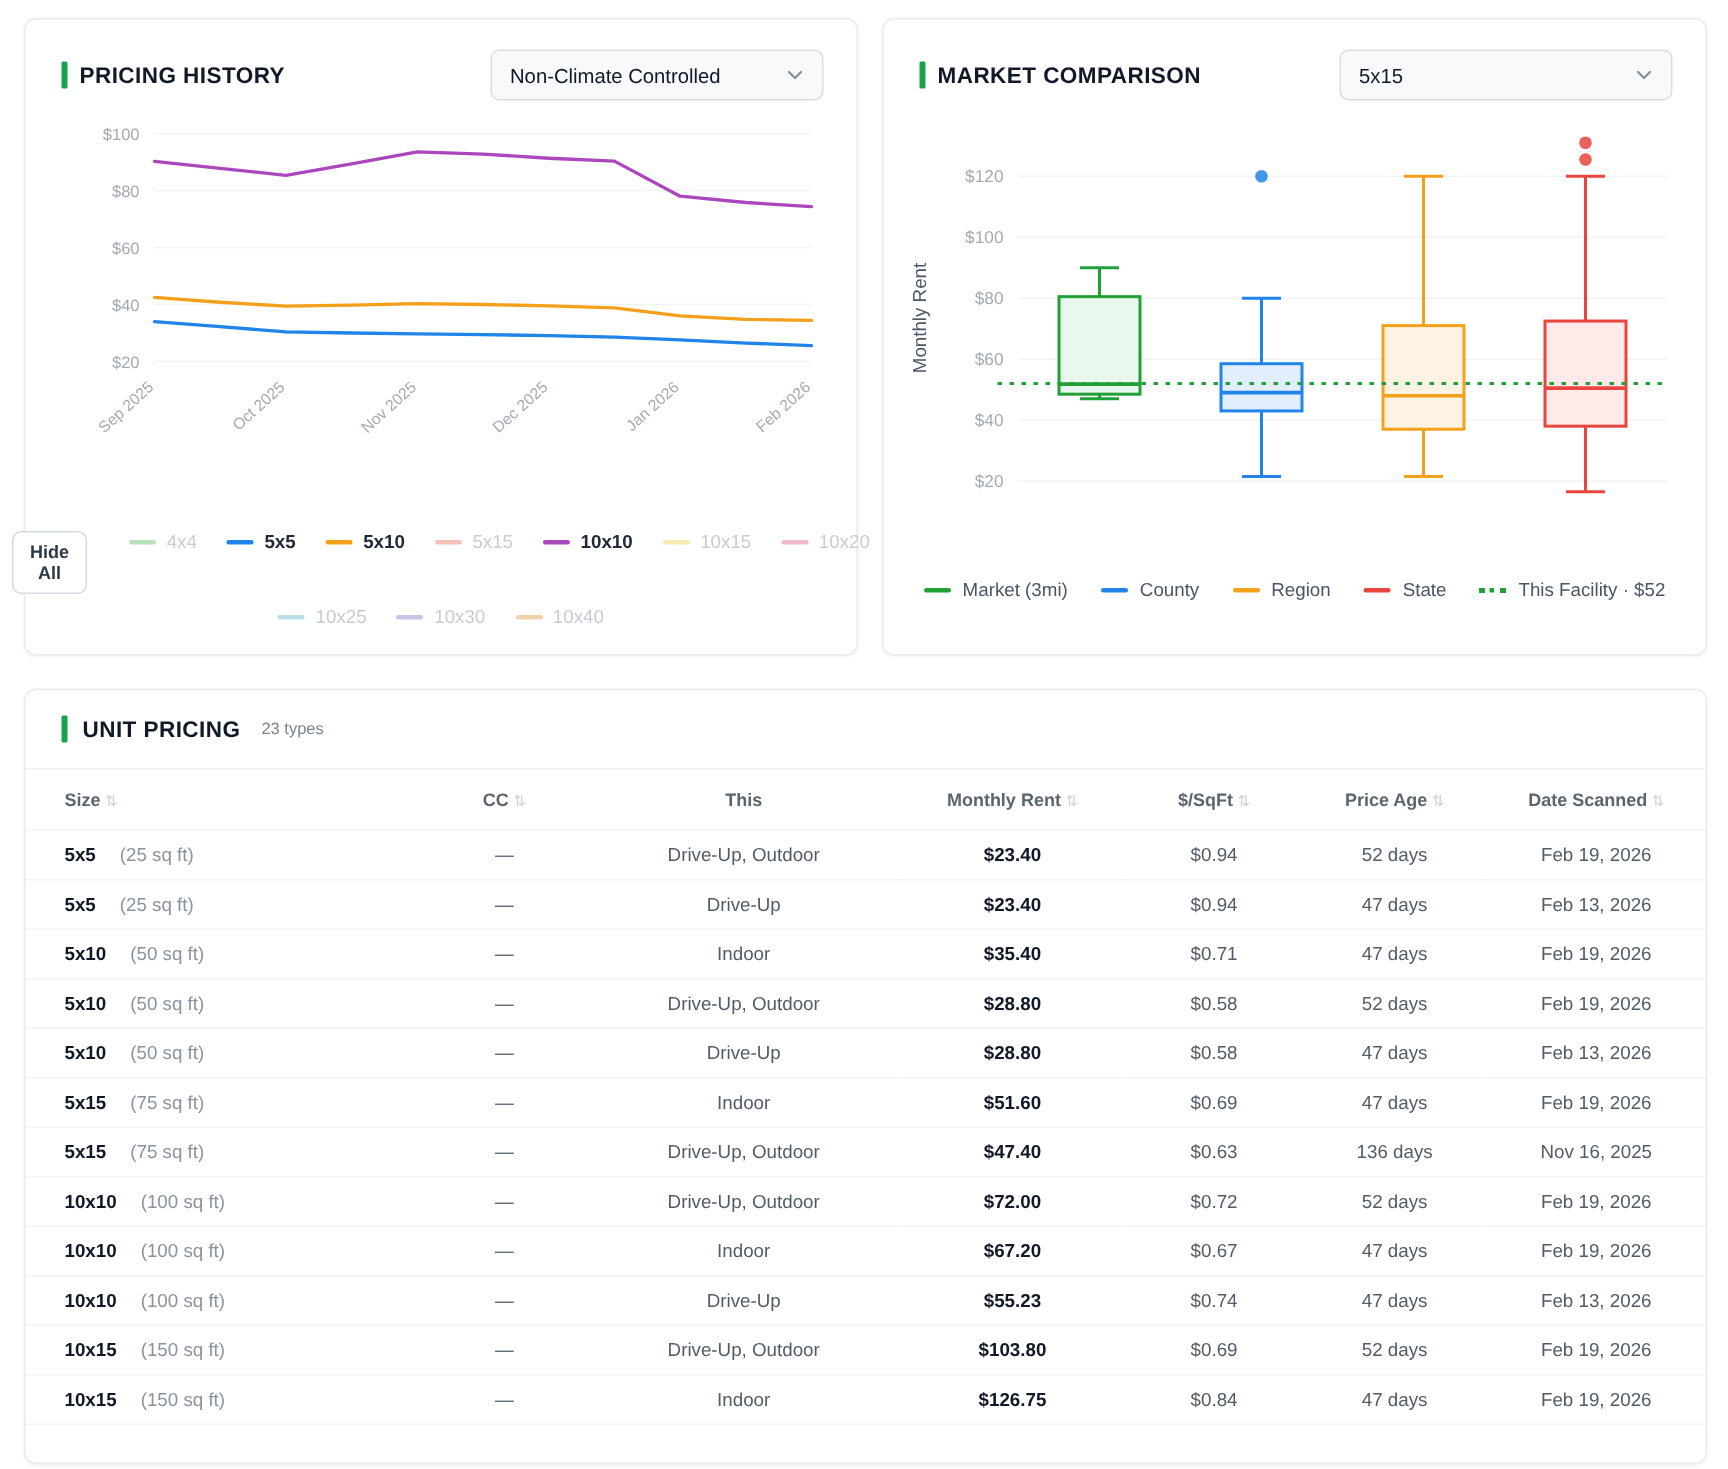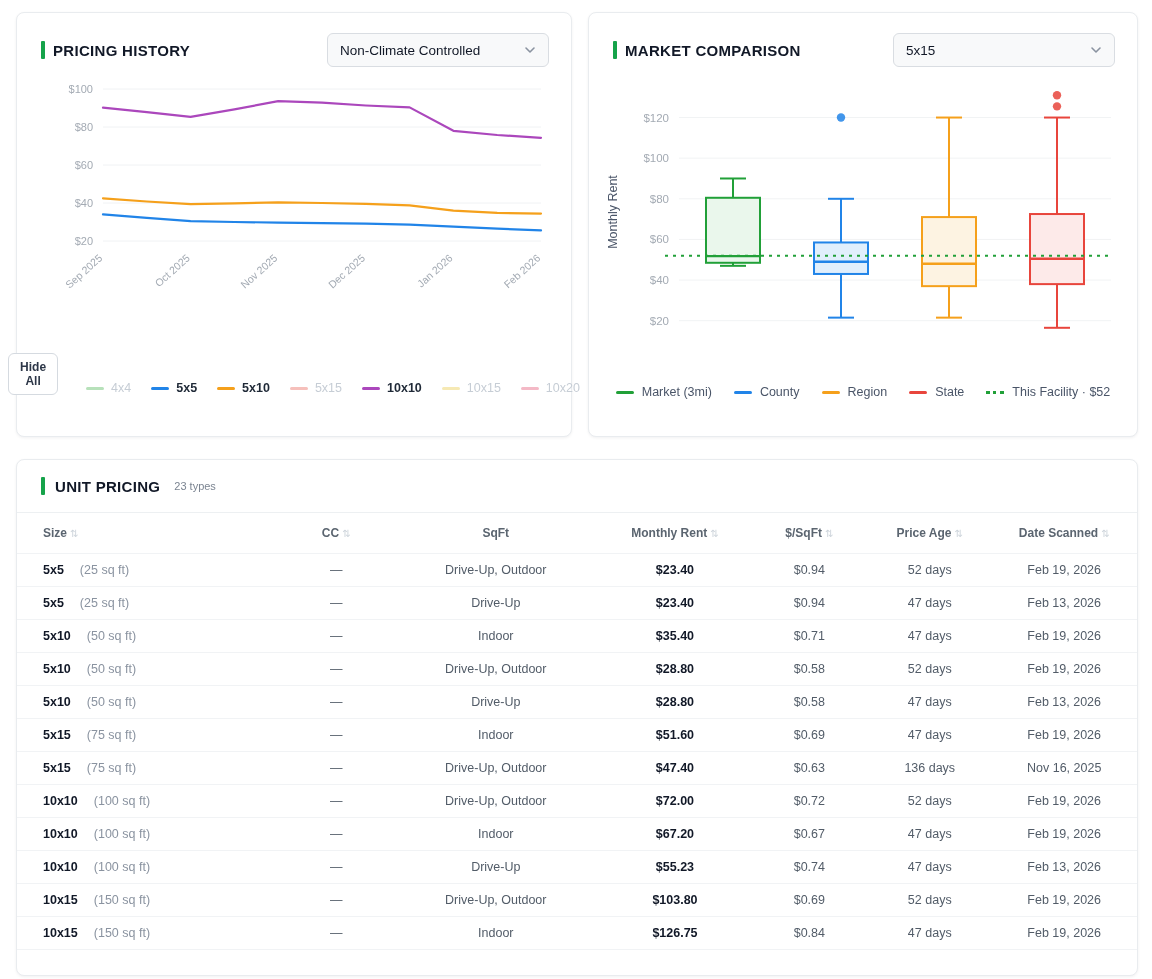--- a/index.html
+++ b/index.html
@@ -37,21 +37,21 @@
     padding:0 12px; cursor:pointer;gap:32px;
   }
   .dropdown .dd-value { font-size:13.5px; color:#111827; }
   .dropdown svg { flex:0 0 auto; }
 
   .chart-wrap { padding:4px 10px 0 10px; }
 
   
   .lc-legend { padding:4px 16px 0 16px; }
   .lc-legend-row {
-    display:flex; align-items:flex-end; justify-content:center;
+    display:flex; align-items:flex-start; justify-content:center;
     gap:20px; margin-top:8px; flex-wrap:nowrap;
   }
   .hide-all-btn {
     font-size:12px; font-weight:700; color:#2d3748;
     background:#fff; border:1px solid #d5dae0; border-radius:6px;
     padding:6px 11px; cursor:pointer; margin-right:8px;
   }
   .legend-item { display:flex; align-items:center; gap:7px; cursor:pointer; }
   .legend-swatch { width:18px; height:3px; border-radius:2px; }
   .legend-label { font-size:12.5px; color:#1f2937; font-weight:600; }
@@ -163,20 +163,34 @@
               <span class="legend-swatch" style="background: rgb(171, 71, 188);"></span>
               <span class="legend-label">10x10</span>
             </div>
             <div class="legend-item inactive">
               <span class="legend-swatch" style="background: rgb(246, 233, 180);"></span>
               <span class="legend-label">10x15</span>
             </div>
             <div class="legend-item inactive">
               <span class="legend-swatch" style="background: rgb(244, 185, 198);"></span>
               <span class="legend-label">10x20</span>
+            </div>
+          </div>
+        <div class="lc-legend-row" id="lc-legend-row-1">
+            <div class="legend-item inactive">
+              <span class="legend-swatch" style="background: rgb(185, 221, 233);"></span>
+              <span class="legend-label">10x25</span>
+            </div>
+            <div class="legend-item inactive">
+              <span class="legend-swatch" style="background: rgb(198, 197, 234);"></span>
+              <span class="legend-label">10x30</span>
+            </div>
+            <div class="legend-item inactive">
+              <span class="legend-swatch" style="background: rgb(243, 209, 171);"></span>
+              <span class="legend-label">10x40</span>
             </div>
           </div>
       </div>
     </div>
 
     <div class="card card-mc">
       <div class="card-head">
         <div class="head-left">
           <div class="accent"></div>
           <div class="card-title">MARKET COMPARISON</div>
@@ -263,21 +277,21 @@
     <div class="table-head-band">
       <div class="accent"></div>
       <div class="card-title">UNIT PRICING</div>
       <div class="card-sub">23 types</div>
     </div>
     <table>
       <thead>
         <tr id="up-head-row">
             <th class="col-size">Size<span class="sort-icon">⇅</span></th>
             <th class="col-cc">CC<span class="sort-icon">⇅</span></th>
-            <th class="col-type">SqFt</th>
+            <th class="col-type">This</th>
             <th class="col-rent">Monthly Rent<span class="sort-icon">⇅</span></th>
             <th class="col-sqft">$/SqFt<span class="sort-icon">⇅</span></th>
             <th class="col-age">Price Age<span class="sort-icon">⇅</span></th>
             <th class="col-date">Date Scanned<span class="sort-icon">⇅</span></th>
           </tr>
       </thead>
       <tbody id="up-body">
           <tr>
             <td class="cell-size"><span class="size-dim">5x5</span><span class="size-sqft">(25 sq ft)</span></td>
             <td>—</td>

